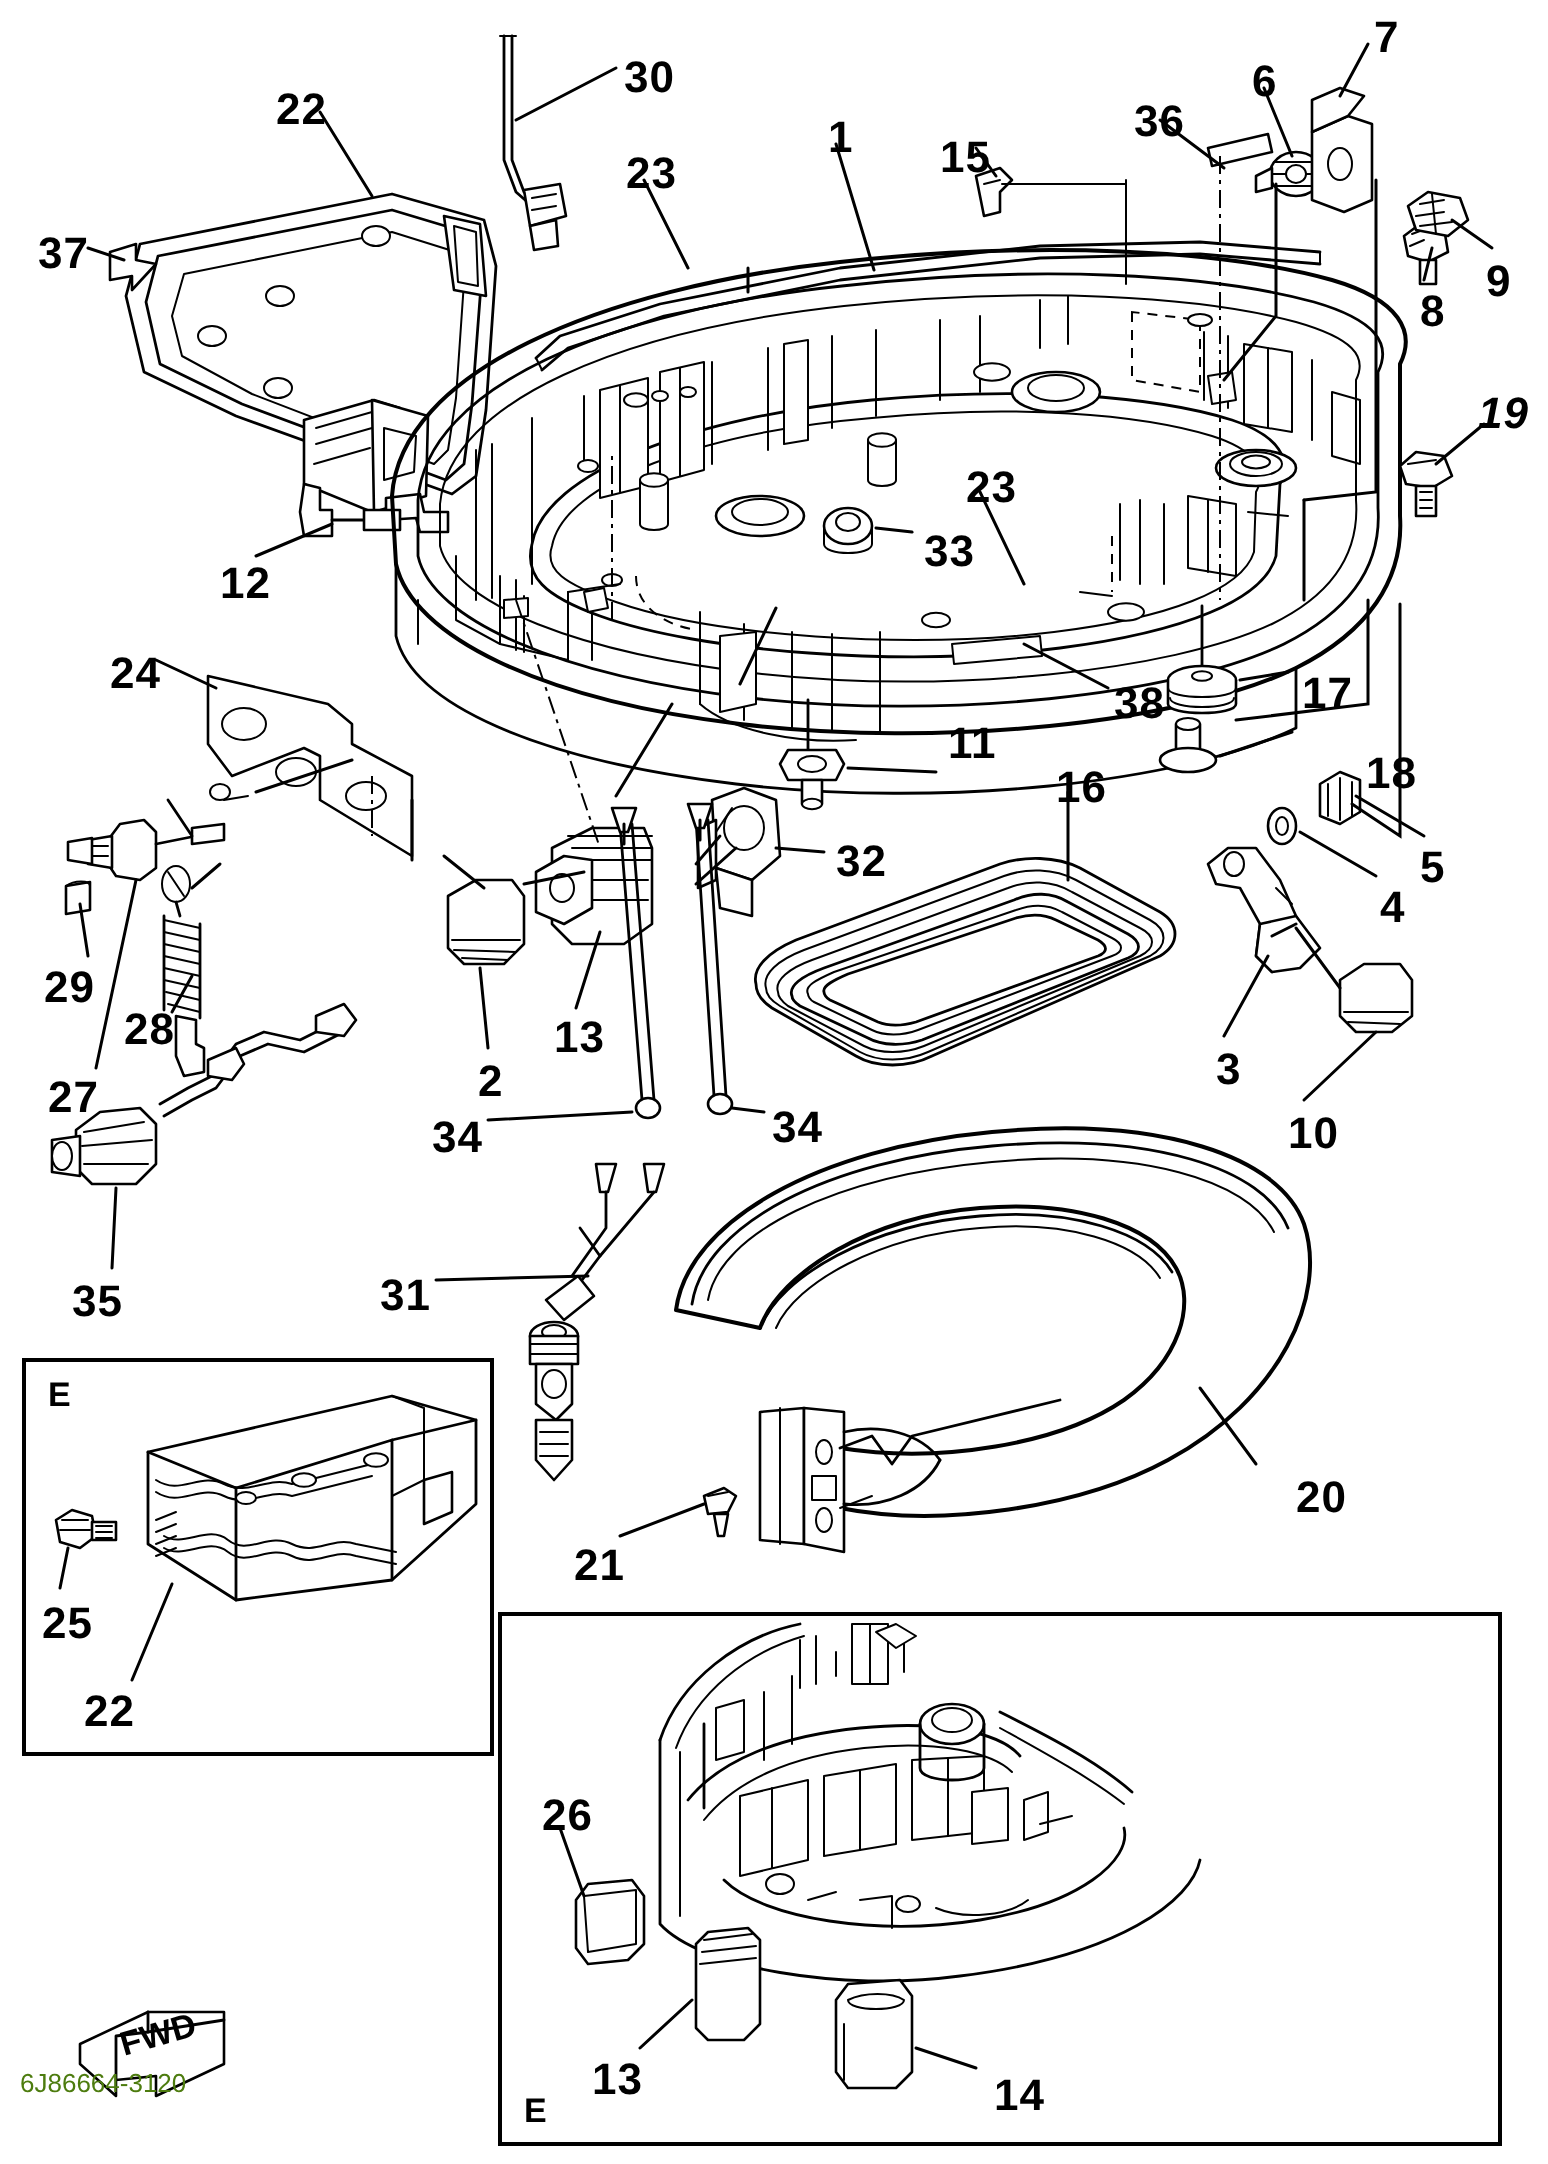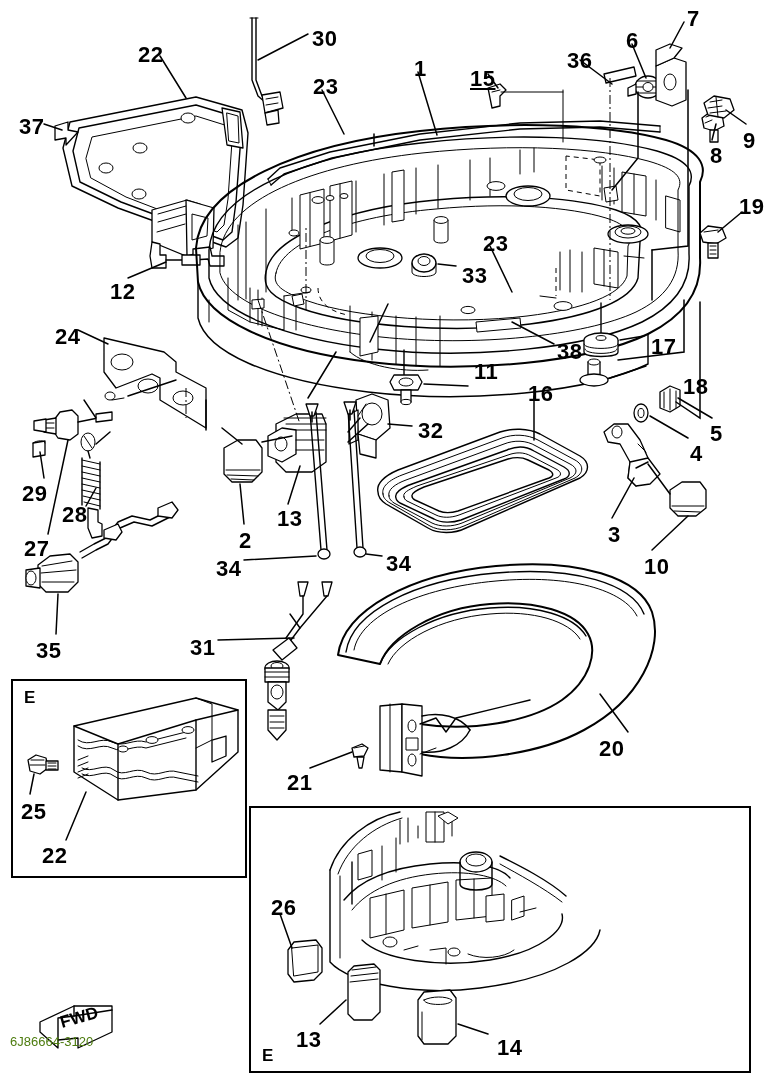--- a/index.html
+++ b/index.html
@@ -636,28 +636,28 @@
       <path class="ln" d="M74 1016 L112 1010"></path>
       <text class="fwd-text" x="62" y="1028" transform="rotate(-16 62 1028)">FWD</text>
     </g>
   </svg>
 
   <div id="callout-host">
       <div class="callout" style="left: 312px; top: 28px;">30</div>
       <div class="callout" style="left: 138px; top: 44px;">22</div>
       <div class="callout" style="left: 313px; top: 76px;">23</div>
       <div class="callout" style="left: 414px; top: 58px;">1</div>
-      <div class="callout" style="left: 470px; top: 68px; text-decoration: underline;">15</div>
+      <div class="callout" style="left: 470px; top: 68px;">15</div>
       <div class="callout" style="left: 567px; top: 50px;">36</div>
       <div class="callout" style="left: 626px; top: 30px;">6</div>
       <div class="callout" style="left: 687px; top: 8px;">7</div>
       <div class="callout" style="left: 19px; top: 116px;">37</div>
       <div class="callout" style="left: 710px; top: 145px;">8</div>
       <div class="callout" style="left: 743px; top: 130px;">9</div>
-      <div class="callout" style="left: 739px; top: 196px;">19</div>
+      <div class="callout" style="left: 739px; top: 196px; font-style: italic;">19</div>
       <div class="callout" style="left: 462px; top: 265px;">33</div>
       <div class="callout" style="left: 483px; top: 233px;">23</div>
       <div class="callout" style="left: 110px; top: 281px;">12</div>
       <div class="callout" style="left: 651px; top: 336px;">17</div>
       <div class="callout" style="left: 651px; top: 376px; margin-left: 32px;">18</div>
       <div class="callout" style="left: 557px; top: 341px;">38</div>
       <div class="callout" style="left: 55px; top: 326px;">24</div>
       <div class="callout" style="left: 474px; top: 361px;">11</div>
       <div class="callout" style="left: 528px; top: 383px;">16</div>
       <div class="callout" style="left: 418px; top: 420px;">32</div>
@@ -667,21 +667,21 @@
       <div class="callout" style="left: 644px; top: 556px; text-align: center;">10</div>
       <div class="callout" style="left: 22px; top: 483px;">29</div>
       <div class="callout" style="left: 62px; top: 504px;">28</div>
       <div class="callout" style="left: 24px; top: 538px;">27</div>
       <div class="callout" style="left: 239px; top: 530px;">2</div>
       <div class="callout" style="left: 277px; top: 508px;">13</div>
       <div class="callout" style="left: 216px; top: 558px;">34</div>
       <div class="callout" style="left: 386px; top: 553px;">34</div>
       <div class="callout" style="left: 36px; top: 640px;">35</div>
       <div class="callout" style="left: 190px; top: 637px;">31</div>
-      <div class="callout" style="left: 599px; top: 738px;">20</div>
+      <div class="callout" style="left: 648px; top: 738px;">20</div>
       <div class="callout" style="left: 287px; top: 772px;">21</div>
       <div class="callout" style="left: 21px; top: 801px;">25</div>
       <div class="callout" style="left: 42px; top: 845px;">22</div>
       <div class="callout" style="left: 271px; top: 897px;">26</div>
       <div class="callout" style="left: 296px; top: 1029px;">13</div>
       <div class="callout" style="left: 497px; top: 1037px;">14</div>
     </div>
 
   <div id="inset-host">
       <div class="inset-letter" style="left: 24px; top: 688px;">E</div>

